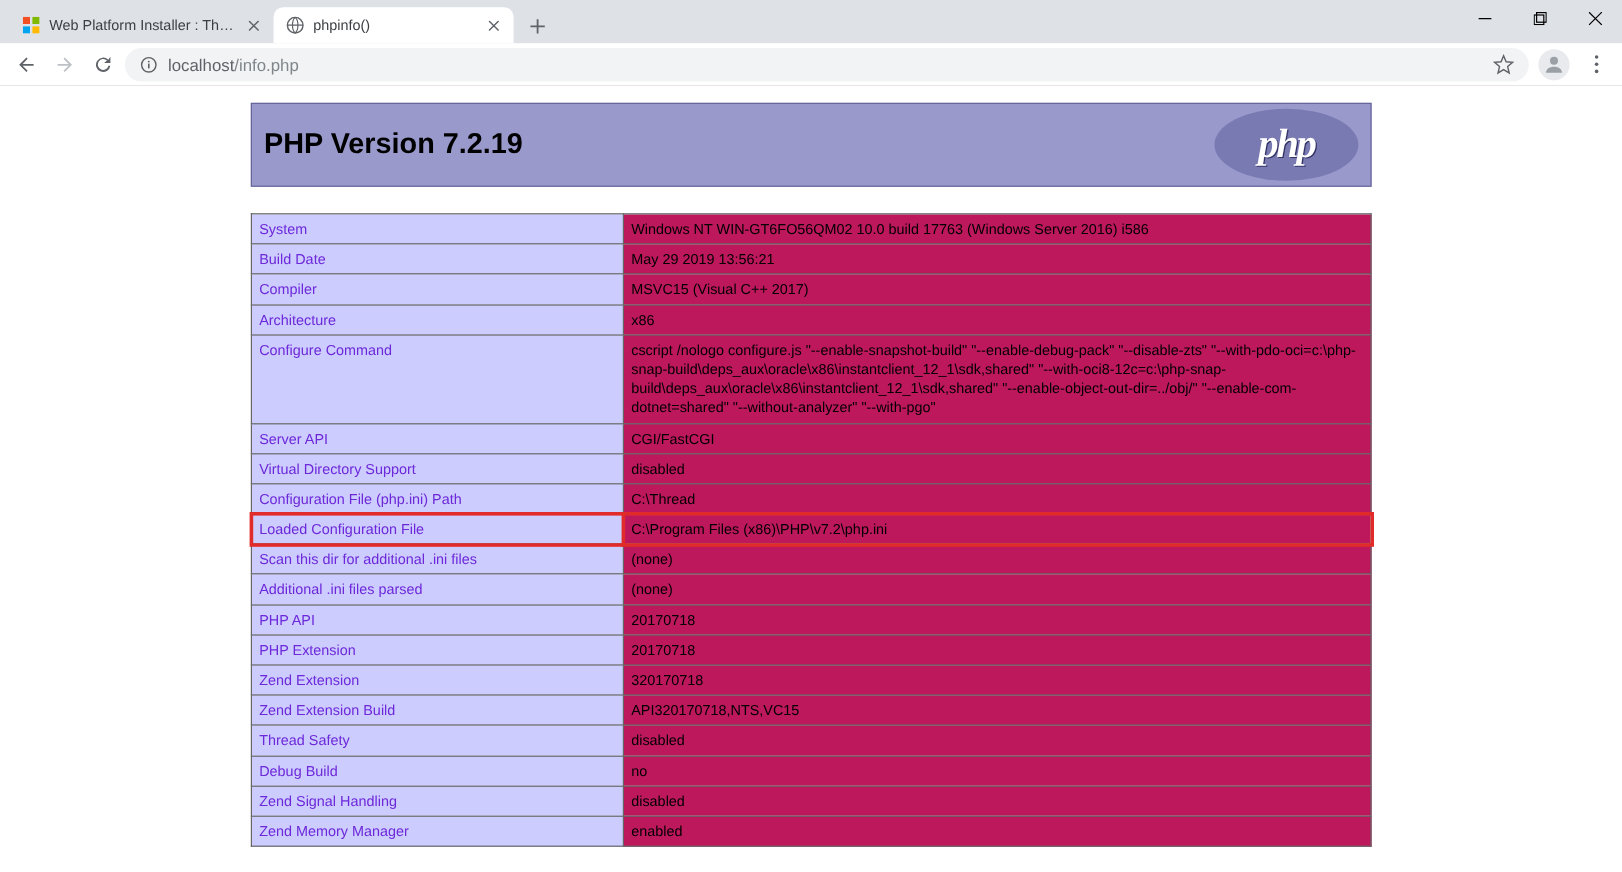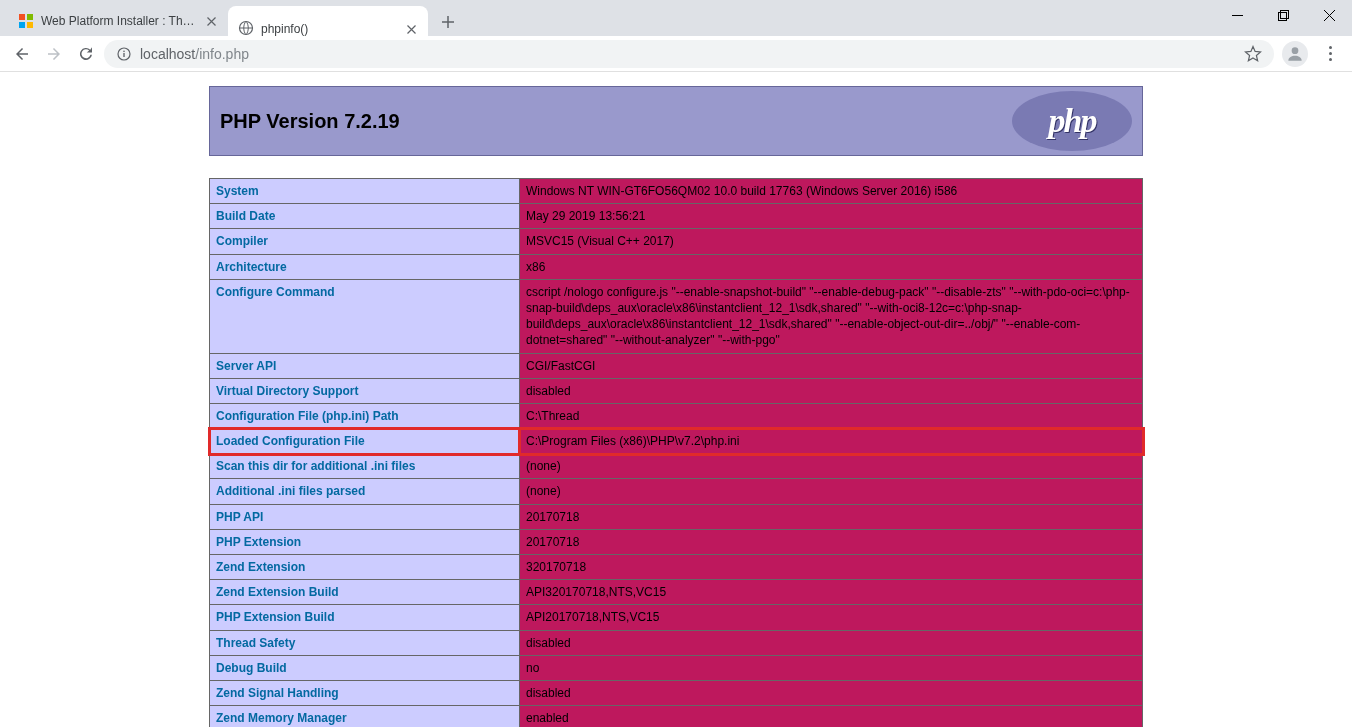--- a/index.html
+++ b/index.html
@@ -2,21 +2,21 @@
 <html><head>
   <meta charset="utf-8">
   <style>
     * { margin: 0; padding: 0; box-sizing: border-box; }
     body { font-family: "Segoe UI", Tahoma, sans-serif; font-size: 12px; background: #fff; overflow: hidden; }
 
     
     .chrome { background: #dee1e6; }
     .tabbar { display: flex; align-items: flex-end; height: 36px; padding: 6px 8px 0 8px; position: relative; }
     .tab { display: flex; align-items: center; gap: 7px; height: 30px; padding: 0 10px; font-size: 12px; color: #3c4043; border-radius: 8px 8px 0 0; max-width: 220px; min-width: 200px; }
-    .tab.active { background: #fff; align-items: flex-end; }
+    .tab.active { background: #fff; }
     .tab.inactive { background: transparent; }
     .tab .favicon { width: 16px; height: 16px; flex: 0 0 16px; display: flex; align-items: center; justify-content: center; }
     .tab .title { flex: 1; white-space: nowrap; overflow: hidden; text-overflow: ellipsis; }
     .tab .close { width: 14px; height: 14px; display: flex; align-items: center; justify-content: center; font-size: 13px; color: #5f6368; cursor: pointer; }
     .newtab { width: 28px; height: 28px; display: flex; align-items: center; justify-content: center; font-size: 18px; color: #5f6368; cursor: pointer; margin-left: 6px; }
 
     .window-controls { position: absolute; right: 0; top: 0; display: flex; height: 30px; }
     .winctl { width: 46px; display: flex; align-items: center; justify-content: center; cursor: pointer; }
 
     .toolbar { background: #fff; display: flex; align-items: center; height: 36px; padding: 0 8px; gap: 4px; border-bottom: 1px solid #e0e0e0; }
@@ -29,27 +29,27 @@
     .avatar { width: 26px; height: 26px; border-radius: 50%; background: #e8eaed; display:flex; align-items:center; justify-content:center; margin: 0 4px;}
     .menu-dots { width: 28px; display: flex; flex-direction: column; align-items: center; justify-content: center; gap: 3px; cursor: pointer; }
     .menu-dots span { width: 3px; height: 3px; background: #5f6368; border-radius: 50%; }
 
     
     .viewport { height: calc(727px - 36px - 36px); overflow-y: scroll; background: #fff; }
     .page { width: 934px; margin: 14px auto 40px auto; }
 
     
     .php-header { background: #9999cc; border: 1px solid #666699; padding: 8px 10px; display: flex; align-items: center; justify-content: space-between; height: 70px; }
-    .php-header h1 { font-family: Arial, sans-serif; font-size: 20px; font-weight: bold; color: #000; }
+    .php-header h1 { font-family: Arial, sans-serif; font-size: 24px; font-weight: bold; color: #000; }
     .php-logo { background: #7a7ab3; border-radius: 50% / 50%; width: 120px; height: 60px; display:flex; align-items:center; justify-content:center; }
     .php-logo-text { font-family: Liberation Serif, serif; font-size: 34px; font-weight: bold; font-style: italic; color: #fff; letter-spacing: -2px; text-shadow: 1px 1px 0 #333366; }
 
     table.info { width: 100%; border-collapse: collapse; margin-top: 22px; font-family: Arial, sans-serif; font-size: 12px; }
     table.info td { border: 1px solid #666; padding: 4px 6px; vertical-align: top; line-height: 1.35; }
-    td.e { background: #ccccff; font-weight: bold; width: 310px; color: #0369a1; }
+    td.e { background: #ccccff; font-weight: normal; width: 310px; color: #6d28d9; }
     td.v { background: #be185d; color: #000; word-break: break-word; }
     tr.hl td { outline: 3px solid #e12a2a; outline-offset: -1px; position: relative; }
 
     
     ::-webkit-scrollbar { width: 16px; }
     ::-webkit-scrollbar-track { background: #f1f1f1; }
     ::-webkit-scrollbar-thumb { background: #c1c1c1; }
 
     svg { display: block; }
   </style>
@@ -230,24 +230,20 @@
           </tr>
           <tr>
             <td class="e">Zend Extension</td>
             <td class="v">320170718</td>
           </tr>
           <tr>
             <td class="e">Zend Extension Build</td>
             <td class="v">API320170718,NTS,VC15</td>
           </tr>
           <tr>
-            <td class="e">PHP Extension Build</td>
-            <td class="v">API20170718,NTS,VC15</td>
-          </tr>
-          <tr>
             <td class="e">Thread Safety</td>
             <td class="v">disabled</td>
           </tr>
           <tr>
             <td class="e">Debug Build</td>
             <td class="v">no</td>
           </tr>
           <tr>
             <td class="e">Zend Signal Handling</td>
             <td class="v">disabled</td>

